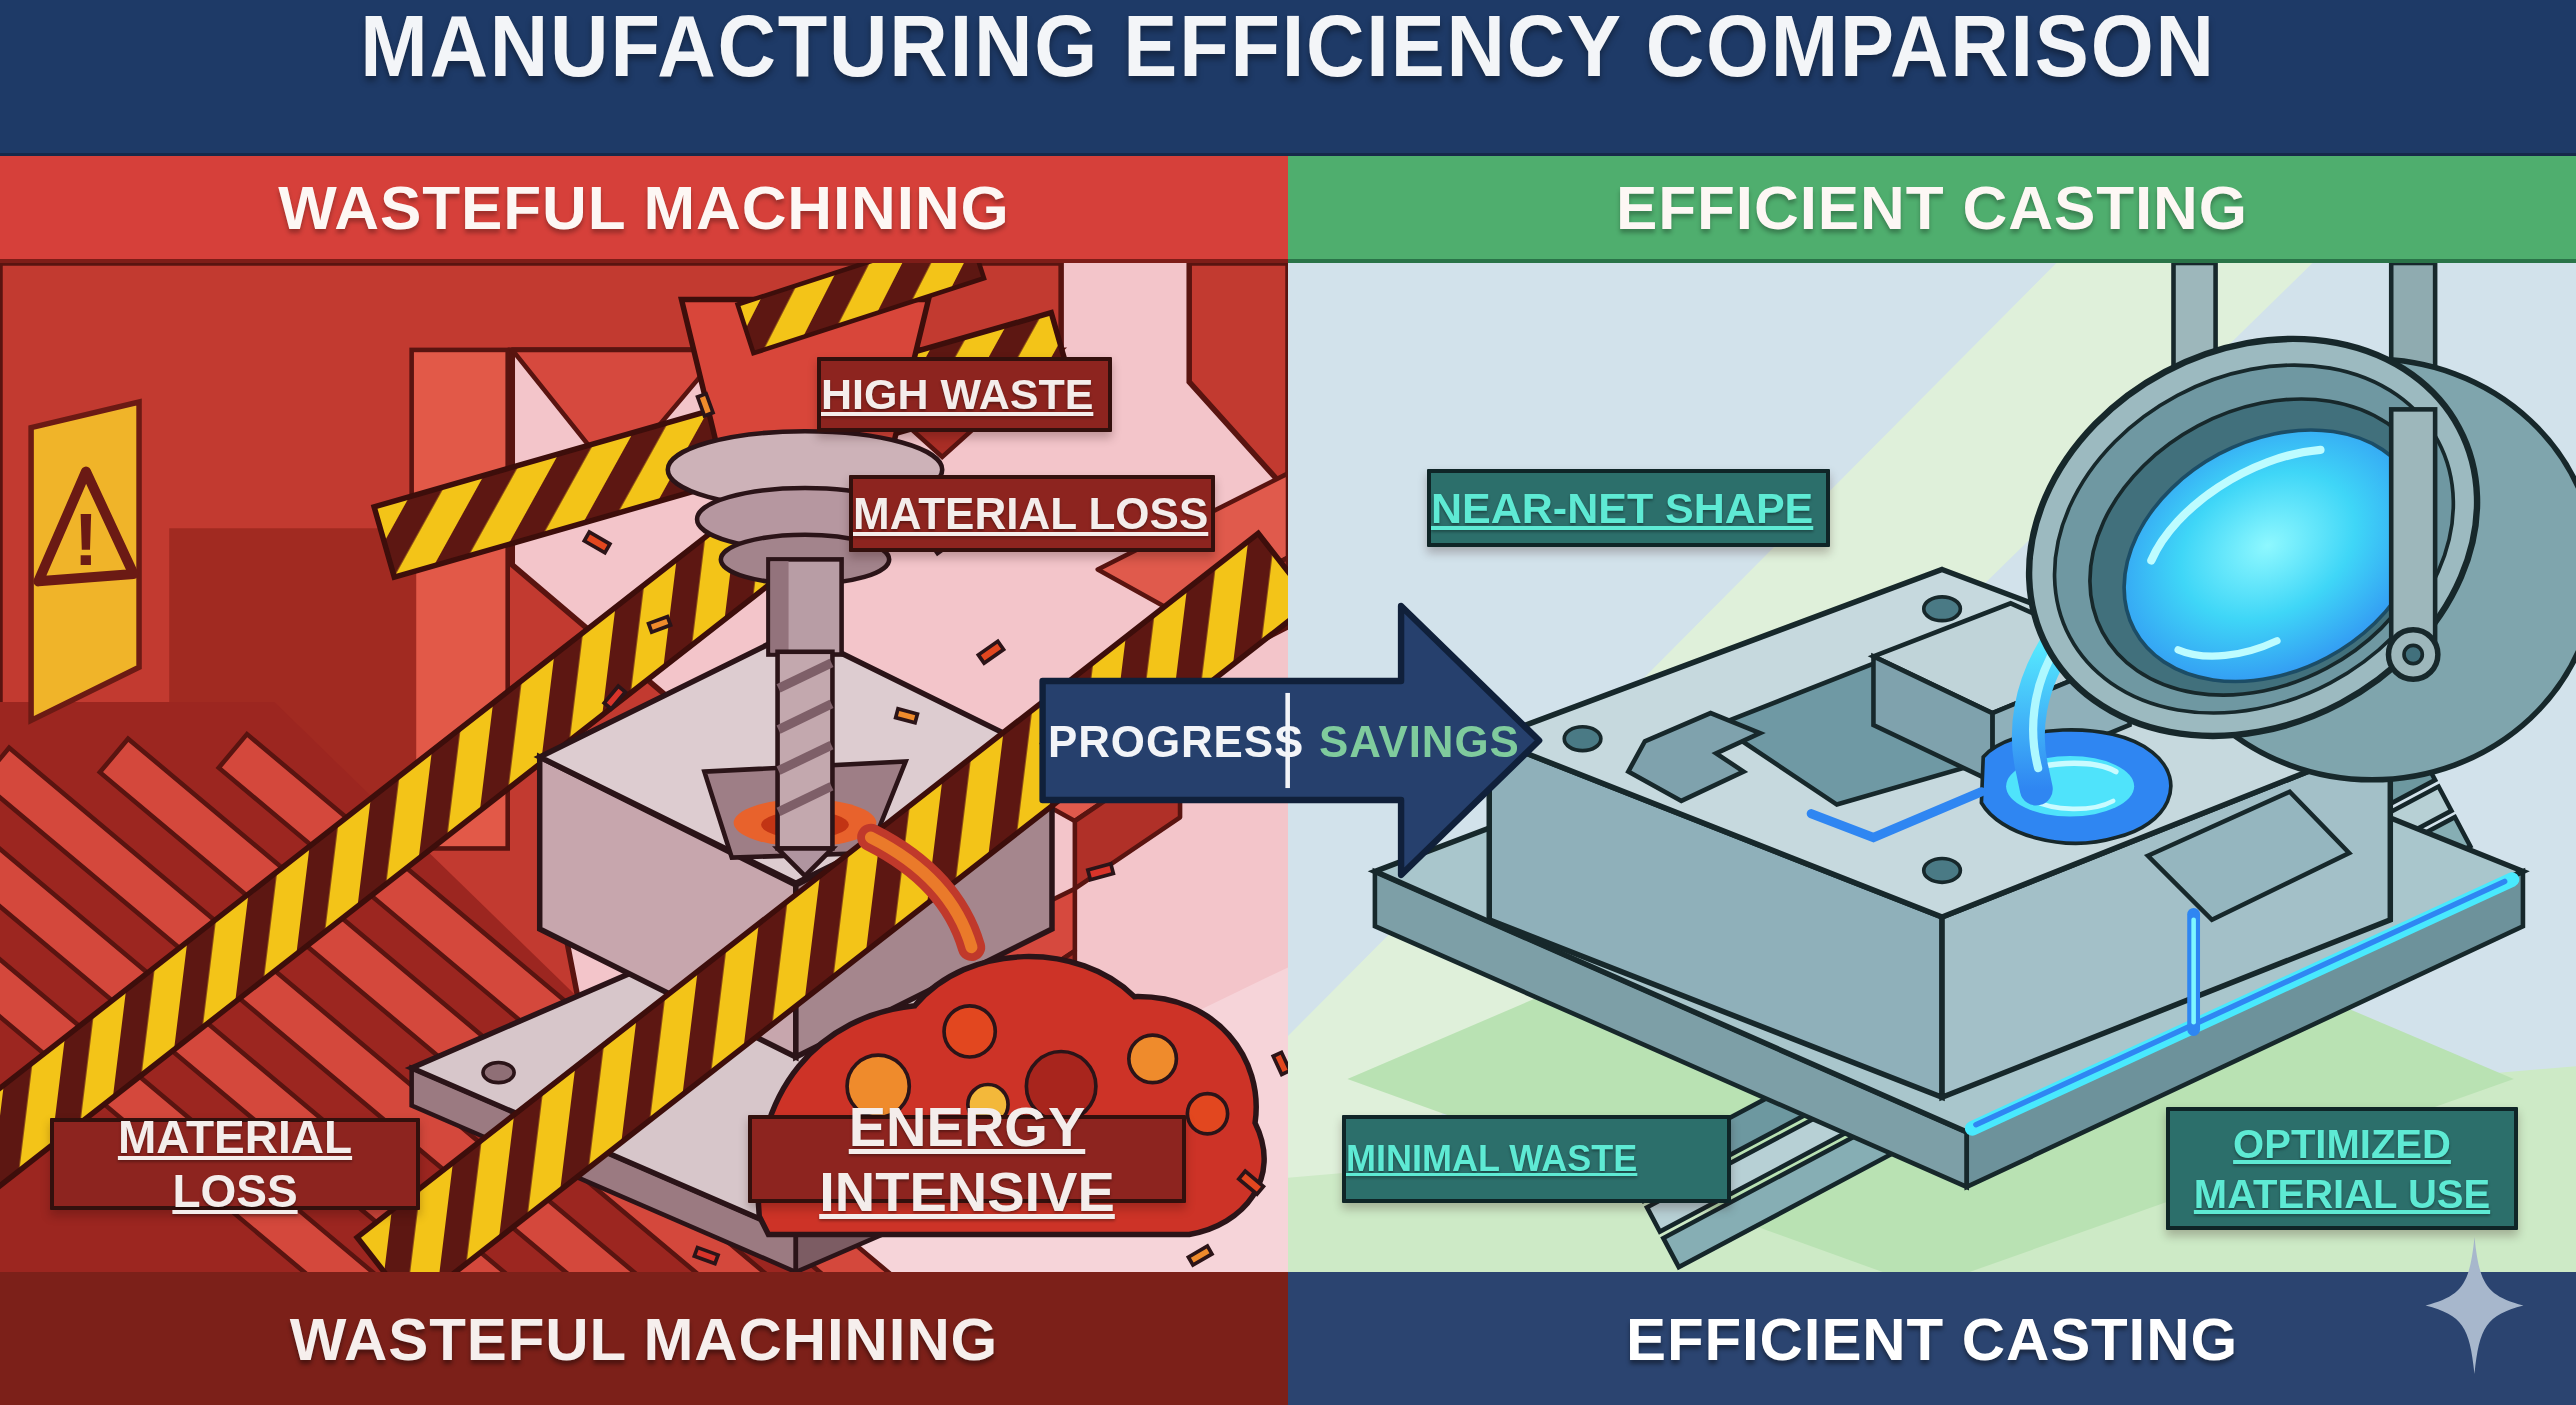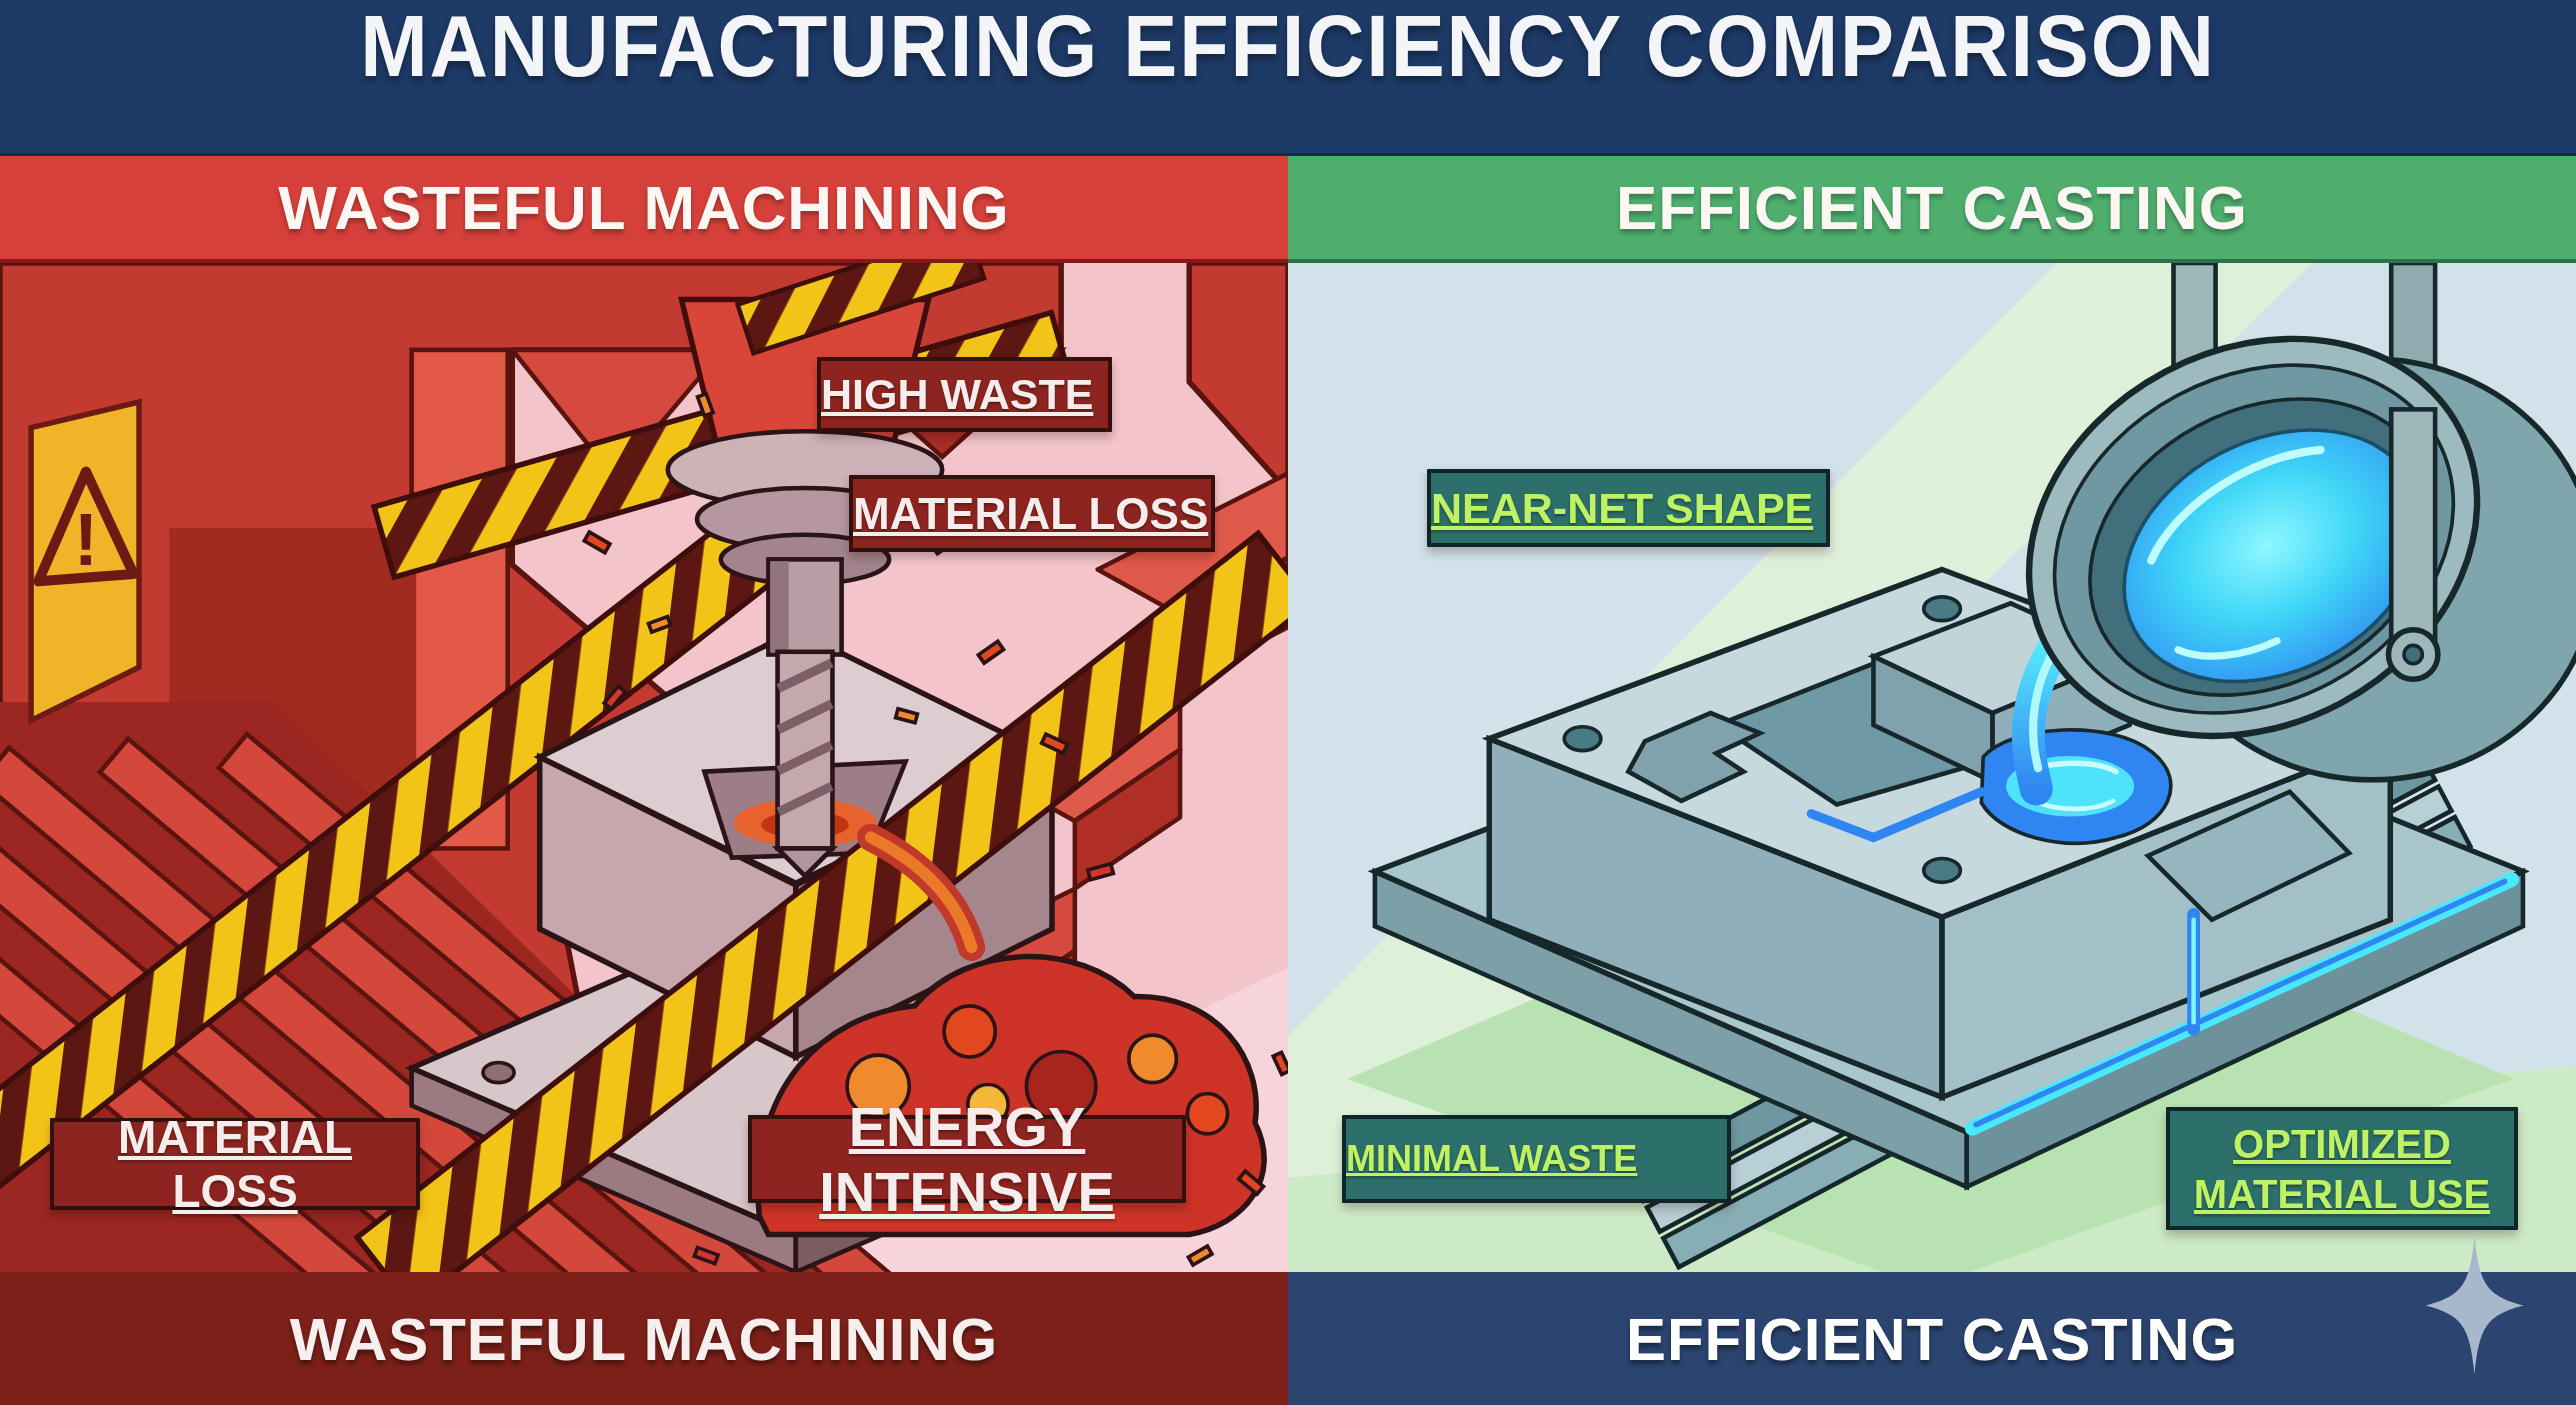--- a/index.html
+++ b/index.html
@@ -43,21 +43,21 @@
   #footer-right{left:1288px;background:#2b4470;color:#ffffff;}
   
   .badge{
     position:absolute;display:flex;align-items:center;text-align:center;
     font-weight:bold;color:#f4edeb;border-radius:1px;z-index:10;
     text-shadow:0 1.8px 2.7px rgba(0,0,0,.35);
     box-shadow:0 5.5px 9.1px rgba(40,8,6,.25);
     text-decoration:underline;
   }
   .badge.red{background:#8d241f;border:4.6px solid #33100d;}
-  .badge.teal{background:#2c6f6b;border:4.6px solid #0f2527;color:#bef264;}
+  .badge.teal{background:#2c6f6b;border:4.6px solid #0f2527;color:#5eead4;}
   #badge-high-waste{left:817px;top:357px;width:295px;height:75px;font-size:43px;}
   #badge-material-loss-top{left:849px;top:475px;width:366px;height:77px;font-size:44px;}
   #badge-material-loss-bottom{left:50px;top:1118px;width:370px;height:92px;font-size:46px;}
   #badge-energy-intensive{left:748px;top:1115px;width:438px;height:88px;font-size:56px;}
   #badge-near-net-shape{left:1427px;top:469px;width:403px;height:78px;font-size:43px;}
   #badge-minimal-waste{left:1342px;top:1115px;width:389px;height:88px;font-size:36px;}
   #badge-optimized{left:2166px;top:1107px;width:352px;height:123px;font-size:40px;line-height:1.25;padding:0 11px;}
   
   #arrow-wrap{left:1006px;top:585px;width:567px;height:311px;z-index:8;}
   
@@ -319,20 +319,28 @@
   <div id="badge-near-net-shape" class="badge teal">
     <span>NEAR-NET SHAPE</span>
   </div>
   <div id="badge-minimal-waste" class="badge teal">
     <span>MINIMAL WASTE</span>
   </div>
   <div id="badge-optimized" class="badge teal">
     <span>OPTIMIZED MATERIAL USE</span>
   </div>
 
+  <div id="arrow-wrap" class="abs">
+    <svg viewBox="0 0 620 340" width="567" height="311">
+      <polygon points="40,105 432,105 432,23 583,170 432,317 432,235 40,235" fill="#26406d" stroke="#10203a" stroke-width="7" stroke-linejoin="round"></polygon>
+      <line x1="308" y1="118" x2="308" y2="222" stroke="#f2f4f8" stroke-width="5"></line>
+      <text x="186" y="188" text-anchor="middle" font-size="48" font-weight="bold" fill="#f2f4f8" font-family="Liberation Sans, sans-serif" letter-spacing="1">PROGRESS</text>
+      <text x="452" y="188" text-anchor="middle" font-size="48" font-weight="bold" fill="#7fcb9d" font-family="Liberation Sans, sans-serif" letter-spacing="1">SAVINGS</text>
+    </svg>
+  </div>
 
   <div id="footer-left" class="abs footer-banner">
     <span>WASTEFUL MACHINING</span>
   </div>
   <div id="footer-right" class="abs footer-banner">
     <span>EFFICIENT CASTING</span>
   </div>
 
   <div id="sparkle-wrap" class="abs">
     <svg viewBox="0 0 100 140" width="101" height="137">

